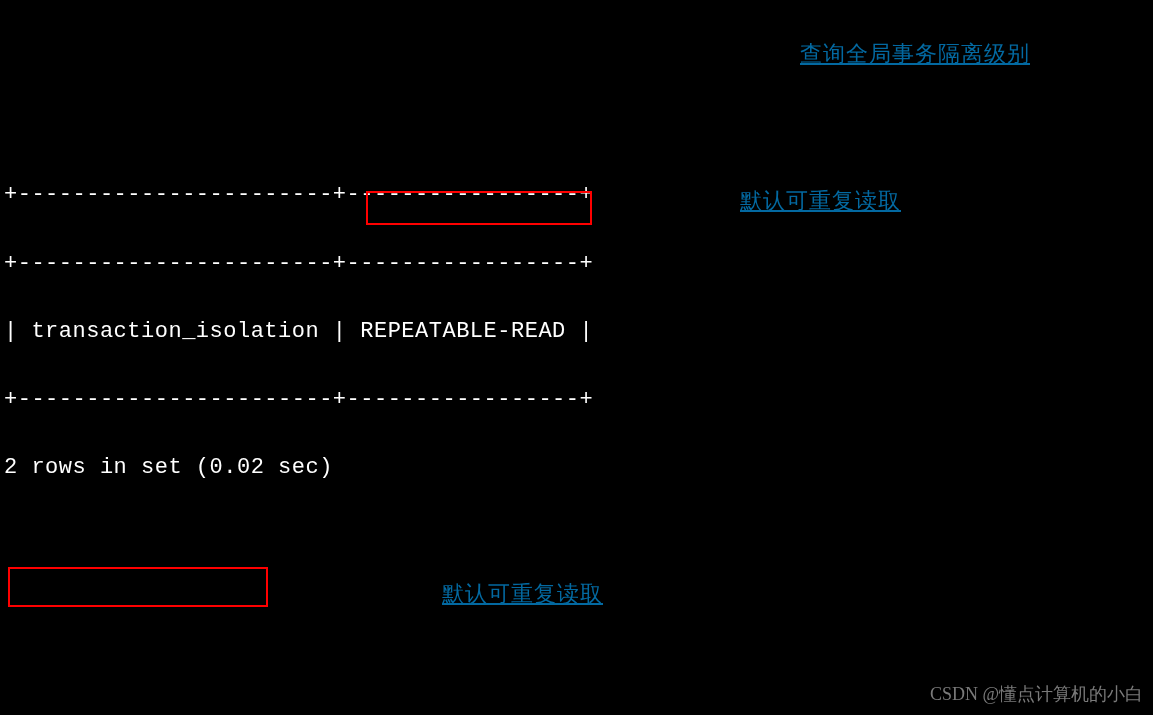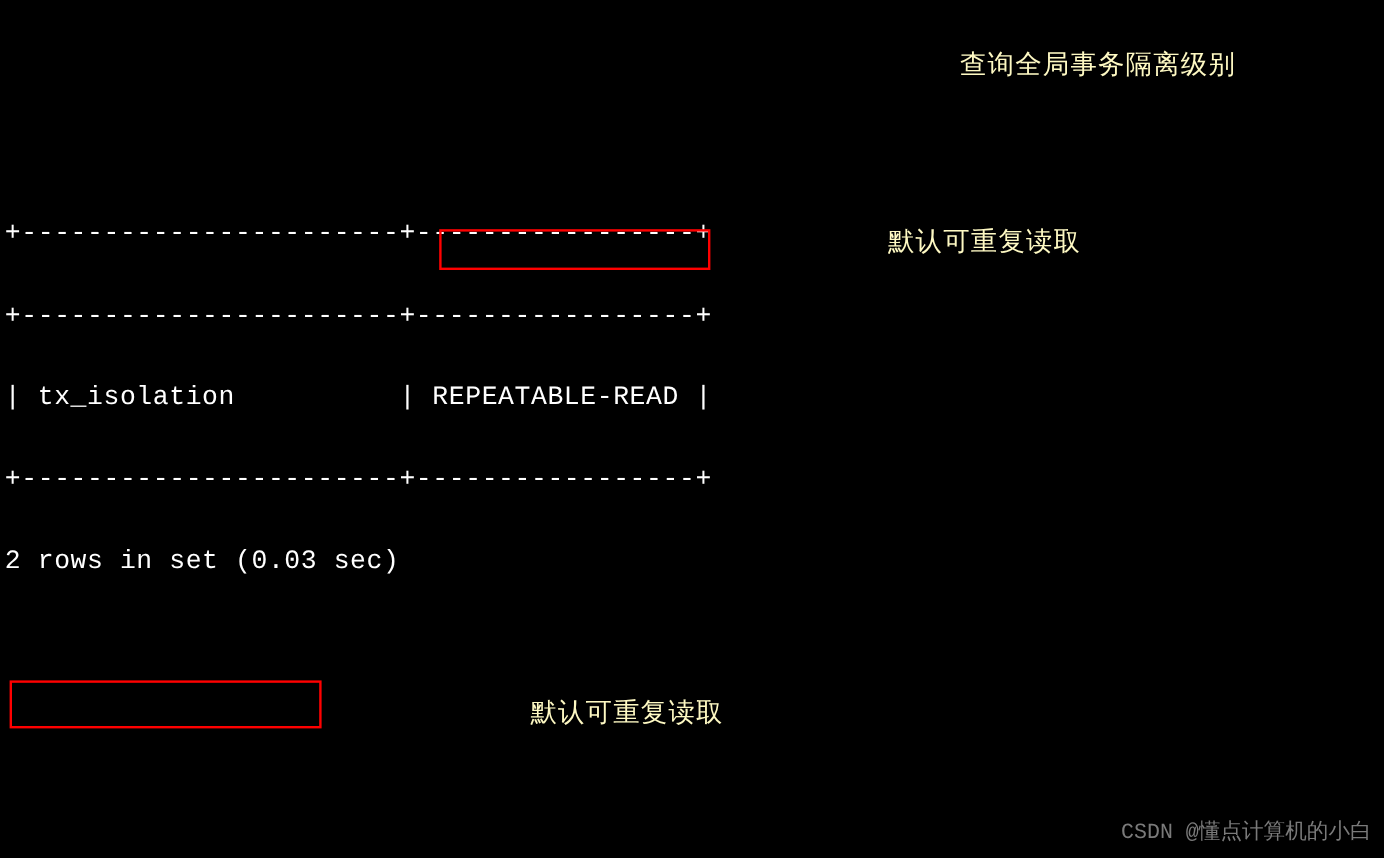--- a/index.html
+++ b/index.html
@@ -16,52 +16,53 @@
       width: 1153px;
       height: 715px;
       padding: 8px 0 0 4px;
       overflow: hidden;
       position: relative;
       white-space: pre;
       letter-spacing: 0.5px;
     }
     .annotation {
       position: absolute;
-      color: #fef9c3;
+      color: #0369a1;
       font-family: 'Microsoft YaHei', 'SimHei', sans-serif;
       font-size: 22px;
       white-space: nowrap;
       letter-spacing: 1px;
+      text-decoration: underline;
     }
     .red-box {
       position: absolute;
       border: 2px solid #ff0000;
     }
     .watermark {
       position: absolute;
       bottom: 6px;
       right: 10px;
       color: #7a7a7a;
-      font-family: Liberation Mono, monospace;
+      font-family: Liberation Serif, serif;
       font-size: 18px;
       letter-spacing: 0;
       white-space: nowrap;
     }
   </style>
 </head>
 <body>
 
 
 
 <div>
 <div>+-----------------------+-----------------+</div>
 <div>+-----------------------+-----------------+</div>
-<div>| tx_isolation          | REPEATABLE-READ |</div>
+<div>| transaction_isolation | REPEATABLE-READ |</div>
 <div>+-----------------------+-----------------+</div>
-<div>2 rows in set (0.03 sec)</div>
+<div>2 rows in set (0.02 sec)</div>
 <div></div>
 
 
 
 
 
 
 
 
 

